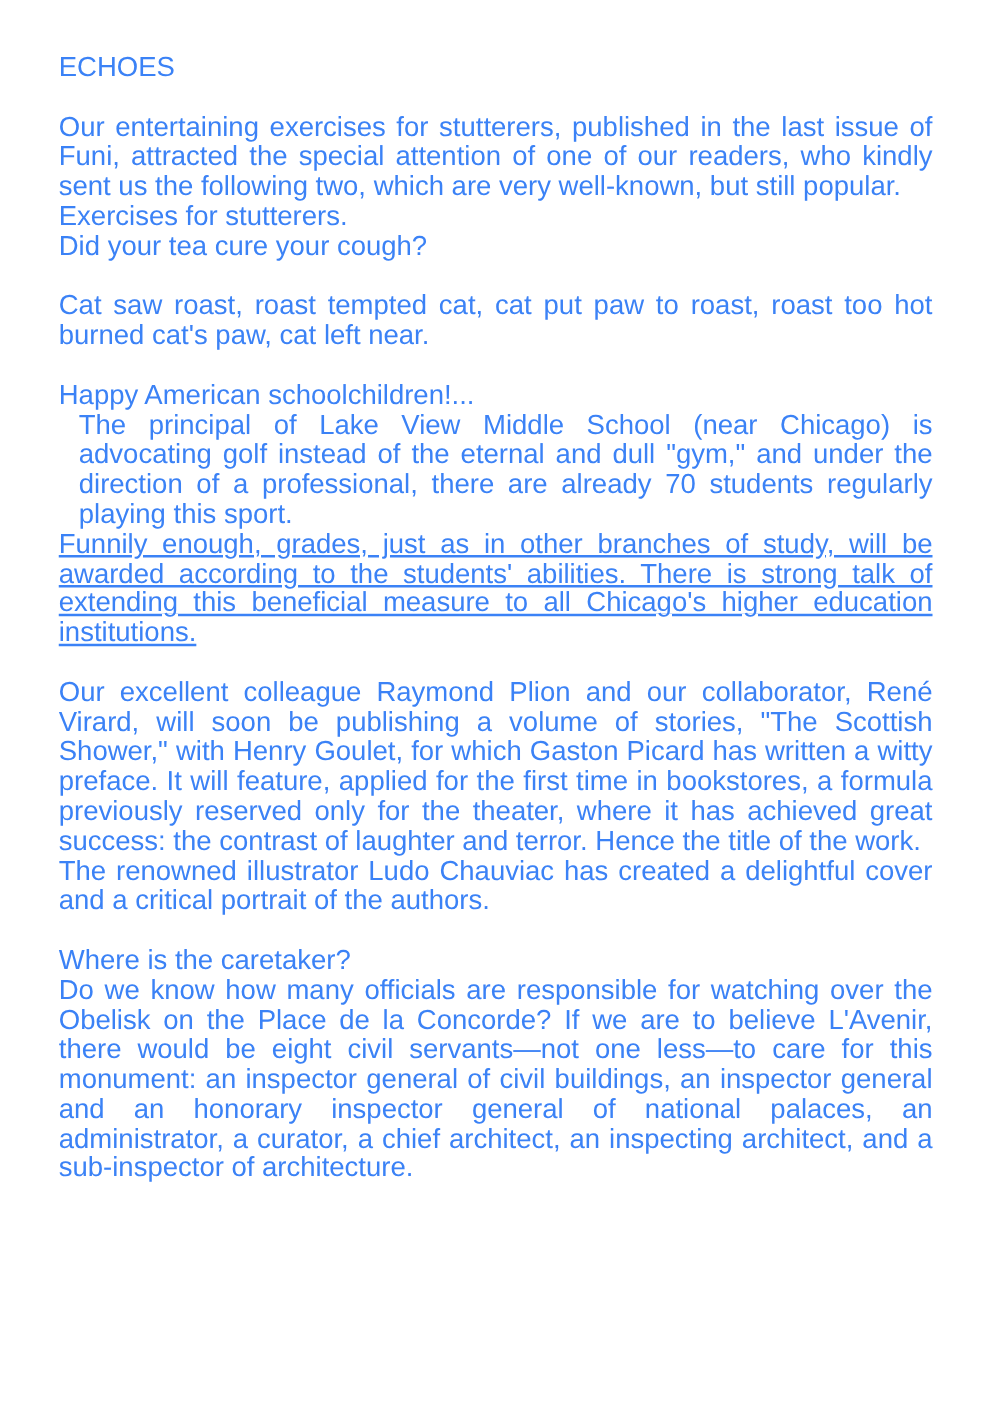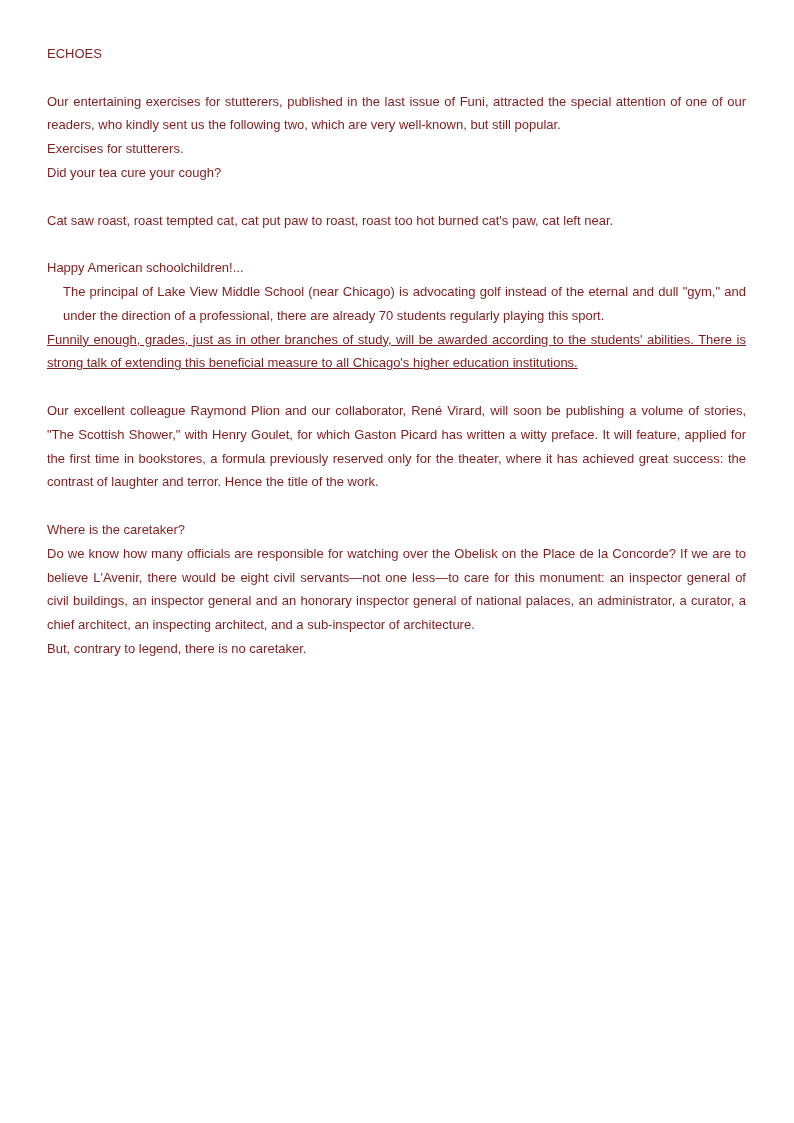--- a/index.html
+++ b/index.html
@@ -12,23 +12,23 @@
       height: 1123px;
       position: relative;
       overflow: hidden;
     }
     .page {
       position: absolute;
       left: 47px;
       top: 42px;
       width: 699px;
       font-family: "Liberation Sans", sans-serif;
-      font-size: 13px;
+      font-size: 22px;
       line-height: 23.8px;
-      color: #7f1d1d;
+      color: #3b82f6;
     }
     .line {
       display: block;
       margin: 0;
       text-align: justify;
       min-height: 23.8px;
     }
     .last {
       text-align: left;
     }
@@ -58,21 +58,21 @@
 
   <div>
     <div class="line last">Happy American schoolchildren!...</div>
     <div class="line" style="text-align-last:left;margin-left:16px;">The principal of Lake View Middle School (near Chicago) is advocating golf instead of the eternal and dull "gym," and under the direction of a professional, there are already 70 students regularly playing this sport.</div>
     <div class="line" style="text-align-last:left;text-decoration:underline;">Funnily enough, grades, just as in other branches of study, will be awarded according to the students' abilities. There is strong talk of extending this beneficial measure to all Chicago's higher education institutions.</div>
   </div>
   <div class="blank"></div>
 
   <div>
     <div class="line" style="text-align-last:left;">Our excellent colleague Raymond Plion and our collaborator, René Virard, will soon be publishing a volume of stories, "The Scottish Shower," with Henry Goulet, for which Gaston Picard has written a witty preface. It will feature, applied for the first time in bookstores, a formula previously reserved only for the theater, where it has achieved great success: the contrast of laughter and terror. Hence the title of the work.</div>
+    <div class="line" style="text-align-last:left;">The renowned illustrator Ludo Chauviac has created a delightful cover and a critical portrait of the authors.</div>
   </div>
   <div class="blank"></div>
 
   <div>
     <div class="line last">Where is the caretaker?</div>
     <div class="line" style="text-align-last:left;">Do we know how many officials are responsible for watching over the Obelisk on the Place de la Concorde? If we are to believe L'Avenir, there would be eight civil servants—not one less—to care for this monument: an inspector general of civil buildings, an inspector general and an honorary inspector general of national palaces, an administrator, a curator, a chief architect, an inspecting architect, and a sub-inspector of architecture.</div>
-    <div class="line last">But, contrary to legend, there is no caretaker.</div>
   </div>
 </div>
 
 </body></html>

